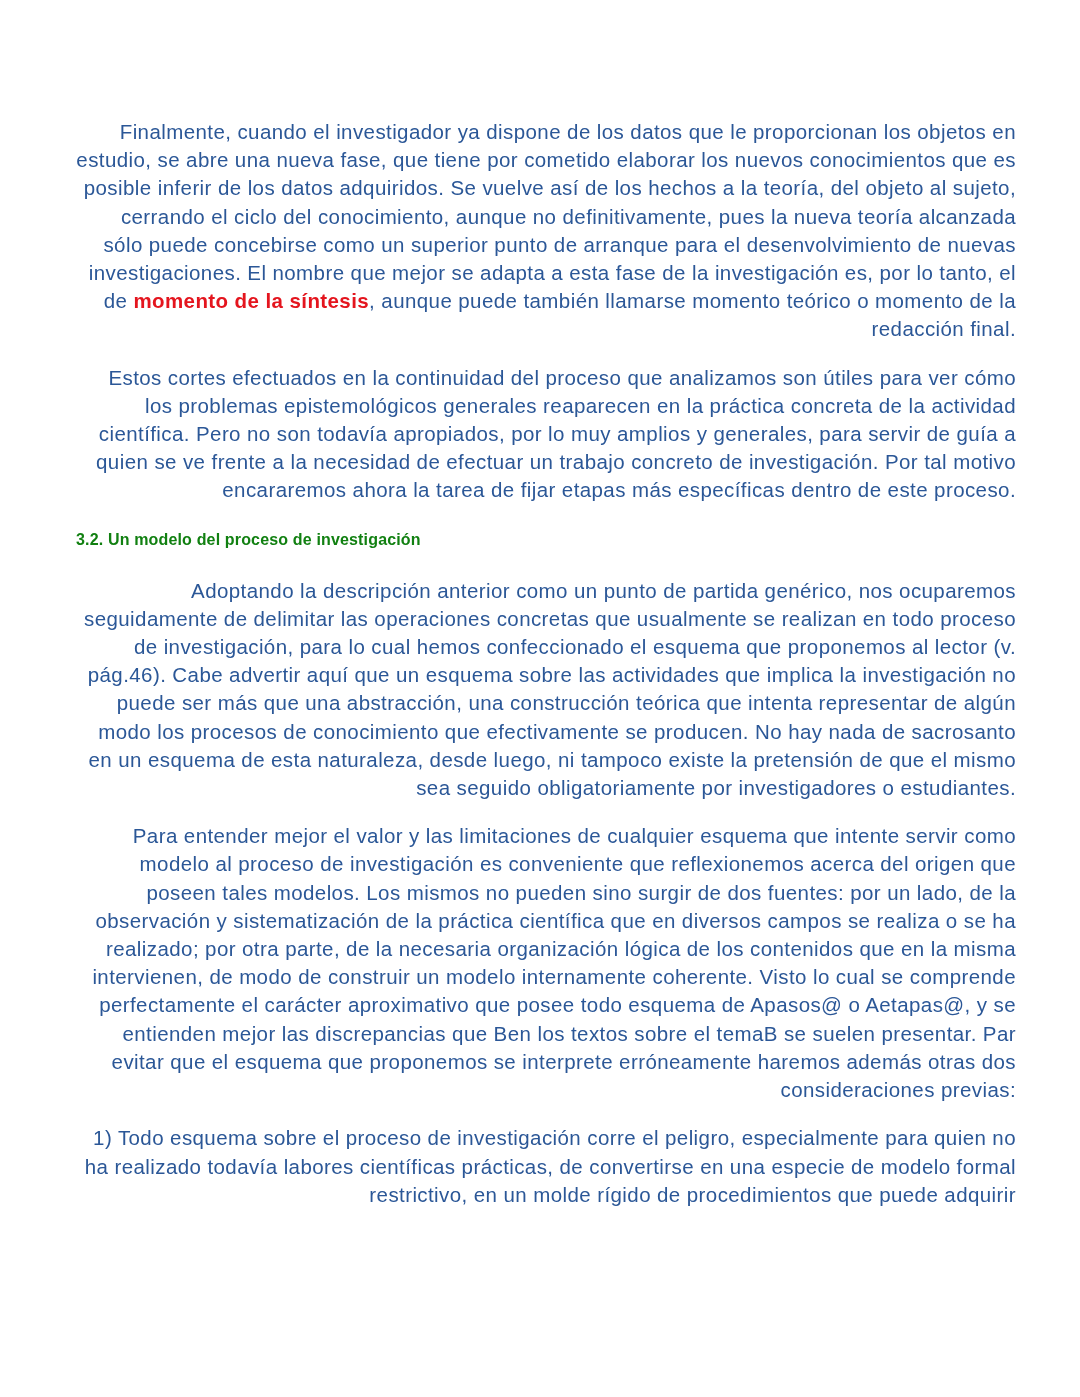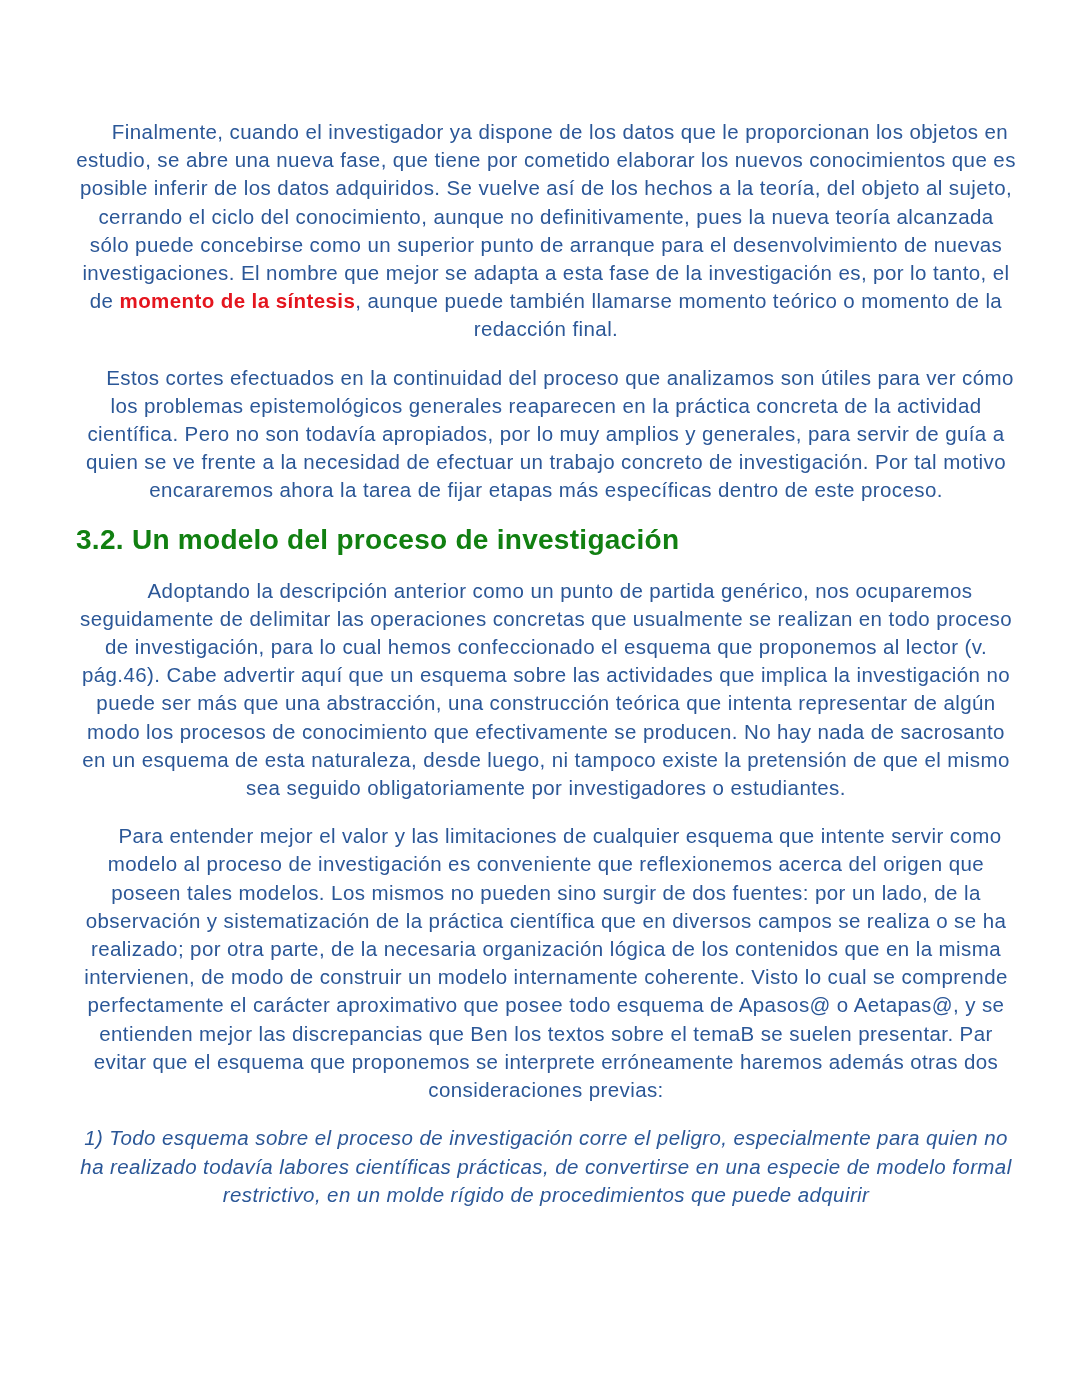--- a/index.html
+++ b/index.html
@@ -18,43 +18,42 @@
     box-sizing: border-box;
     padding: 118px 64px 0 76px;
     font-family: "Liberation Sans", "DejaVu Sans", sans-serif;
   }
 
   .body-text {
     color: #2B5797;
     font-size: 20.5px;
     line-height: 28.2px;
     letter-spacing: 0.02em;
-    text-align: center;
+    text-align: right;
     margin: 0 0 20px 0;
     max-width: 945px;
     font-weight: 400;
   }
 
   .indent {
     text-indent: 28px;
   }
 
   .no-indent {
     text-indent: 0;
-    font-style: italic;
   }
 
   .emph-red {
     color: #E4151E;
     font-weight: bold;
   }
 
   .section-heading {
     color: #118011;
-    font-size: 28px;
+    font-size: 16px;
     line-height: 30px;
     font-weight: bold;
     letter-spacing: 0.01em;
     margin: 12px 0 22px 0;
     text-indent: 0;
   }
 
   .gap-after-heading {
     margin-top: 16px;
   }

